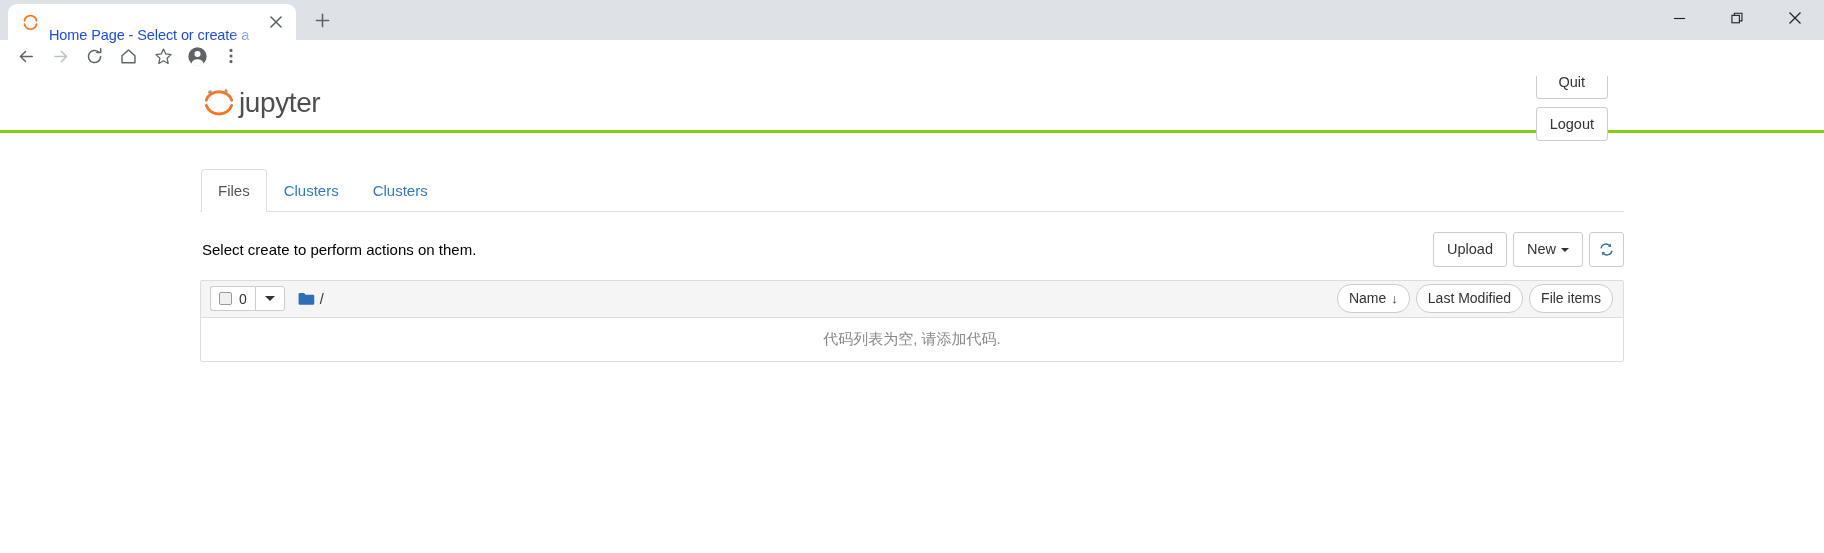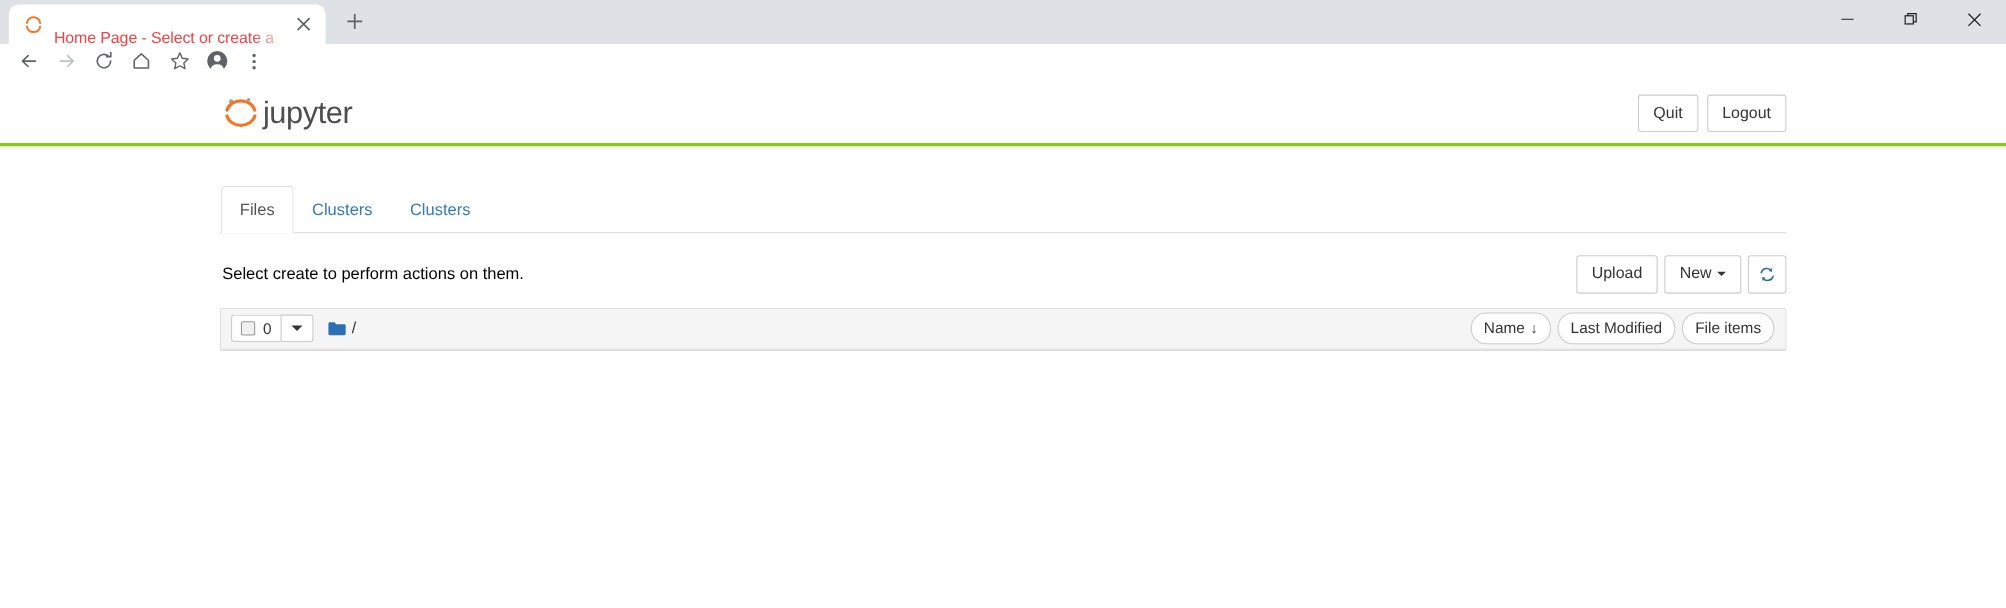--- a/index.html
+++ b/index.html
@@ -46,21 +46,21 @@
   .tab-favicon {
     width: 17px;
     height: 17px;
     flex: none;
     margin-right: 10px;
     position: relative;
   }
 
   .tab-title {
     font-size: 14.5px;
-    color: #ef4444;
+    color: #1d4ed8;
     white-space: nowrap;
     overflow: hidden;
     flex: 1;
     -webkit-mask-image: linear-gradient(to right, #000 84%, transparent 99%);
     mask-image: linear-gradient(to right, #000 84%, transparent 99%);
     letter-spacing: -0.1px;
     margin-top: 26px;
   }
 
   .tab-close {
@@ -178,23 +178,24 @@
   .jp-logo-text {
     font-size: 28px;
     color: #4e4e4e;
     margin-left: 3px;
     letter-spacing: -0.4px;
     font-weight: 400;
   }
 
   .jp-header-btns {
     position: absolute;
-    right: 0;
+    right: 16px;
     display: flex;
     gap: 8px;
+    flex-direction: column;
   }
   .btn {
     font-family: "Liberation Sans", sans-serif;
     font-size: 14.5px;
     color: #333333;
     background: #ffffff;
     border: 1px solid #cccccc;
     border-radius: 3px;
     padding: 6px 13px;
     line-height: 1.4;
@@ -533,17 +534,20 @@
             <button class="sort-btn">
               <span>Name</span>
               <span class="sort-arrow">↓</span>
             </button>
             <button class="sort-btn">Last Modified</button>
             <button class="sort-btn">File items</button>
           </div>
 
         </div>
 
+        <div class="jp-panel-body">
+          <div class="jp-empty-msg">代码列表为空, 请添加代码.</div>
+        </div>
 
       </div>
     </div>
   </div>
 </div>
 
 </body></html>

